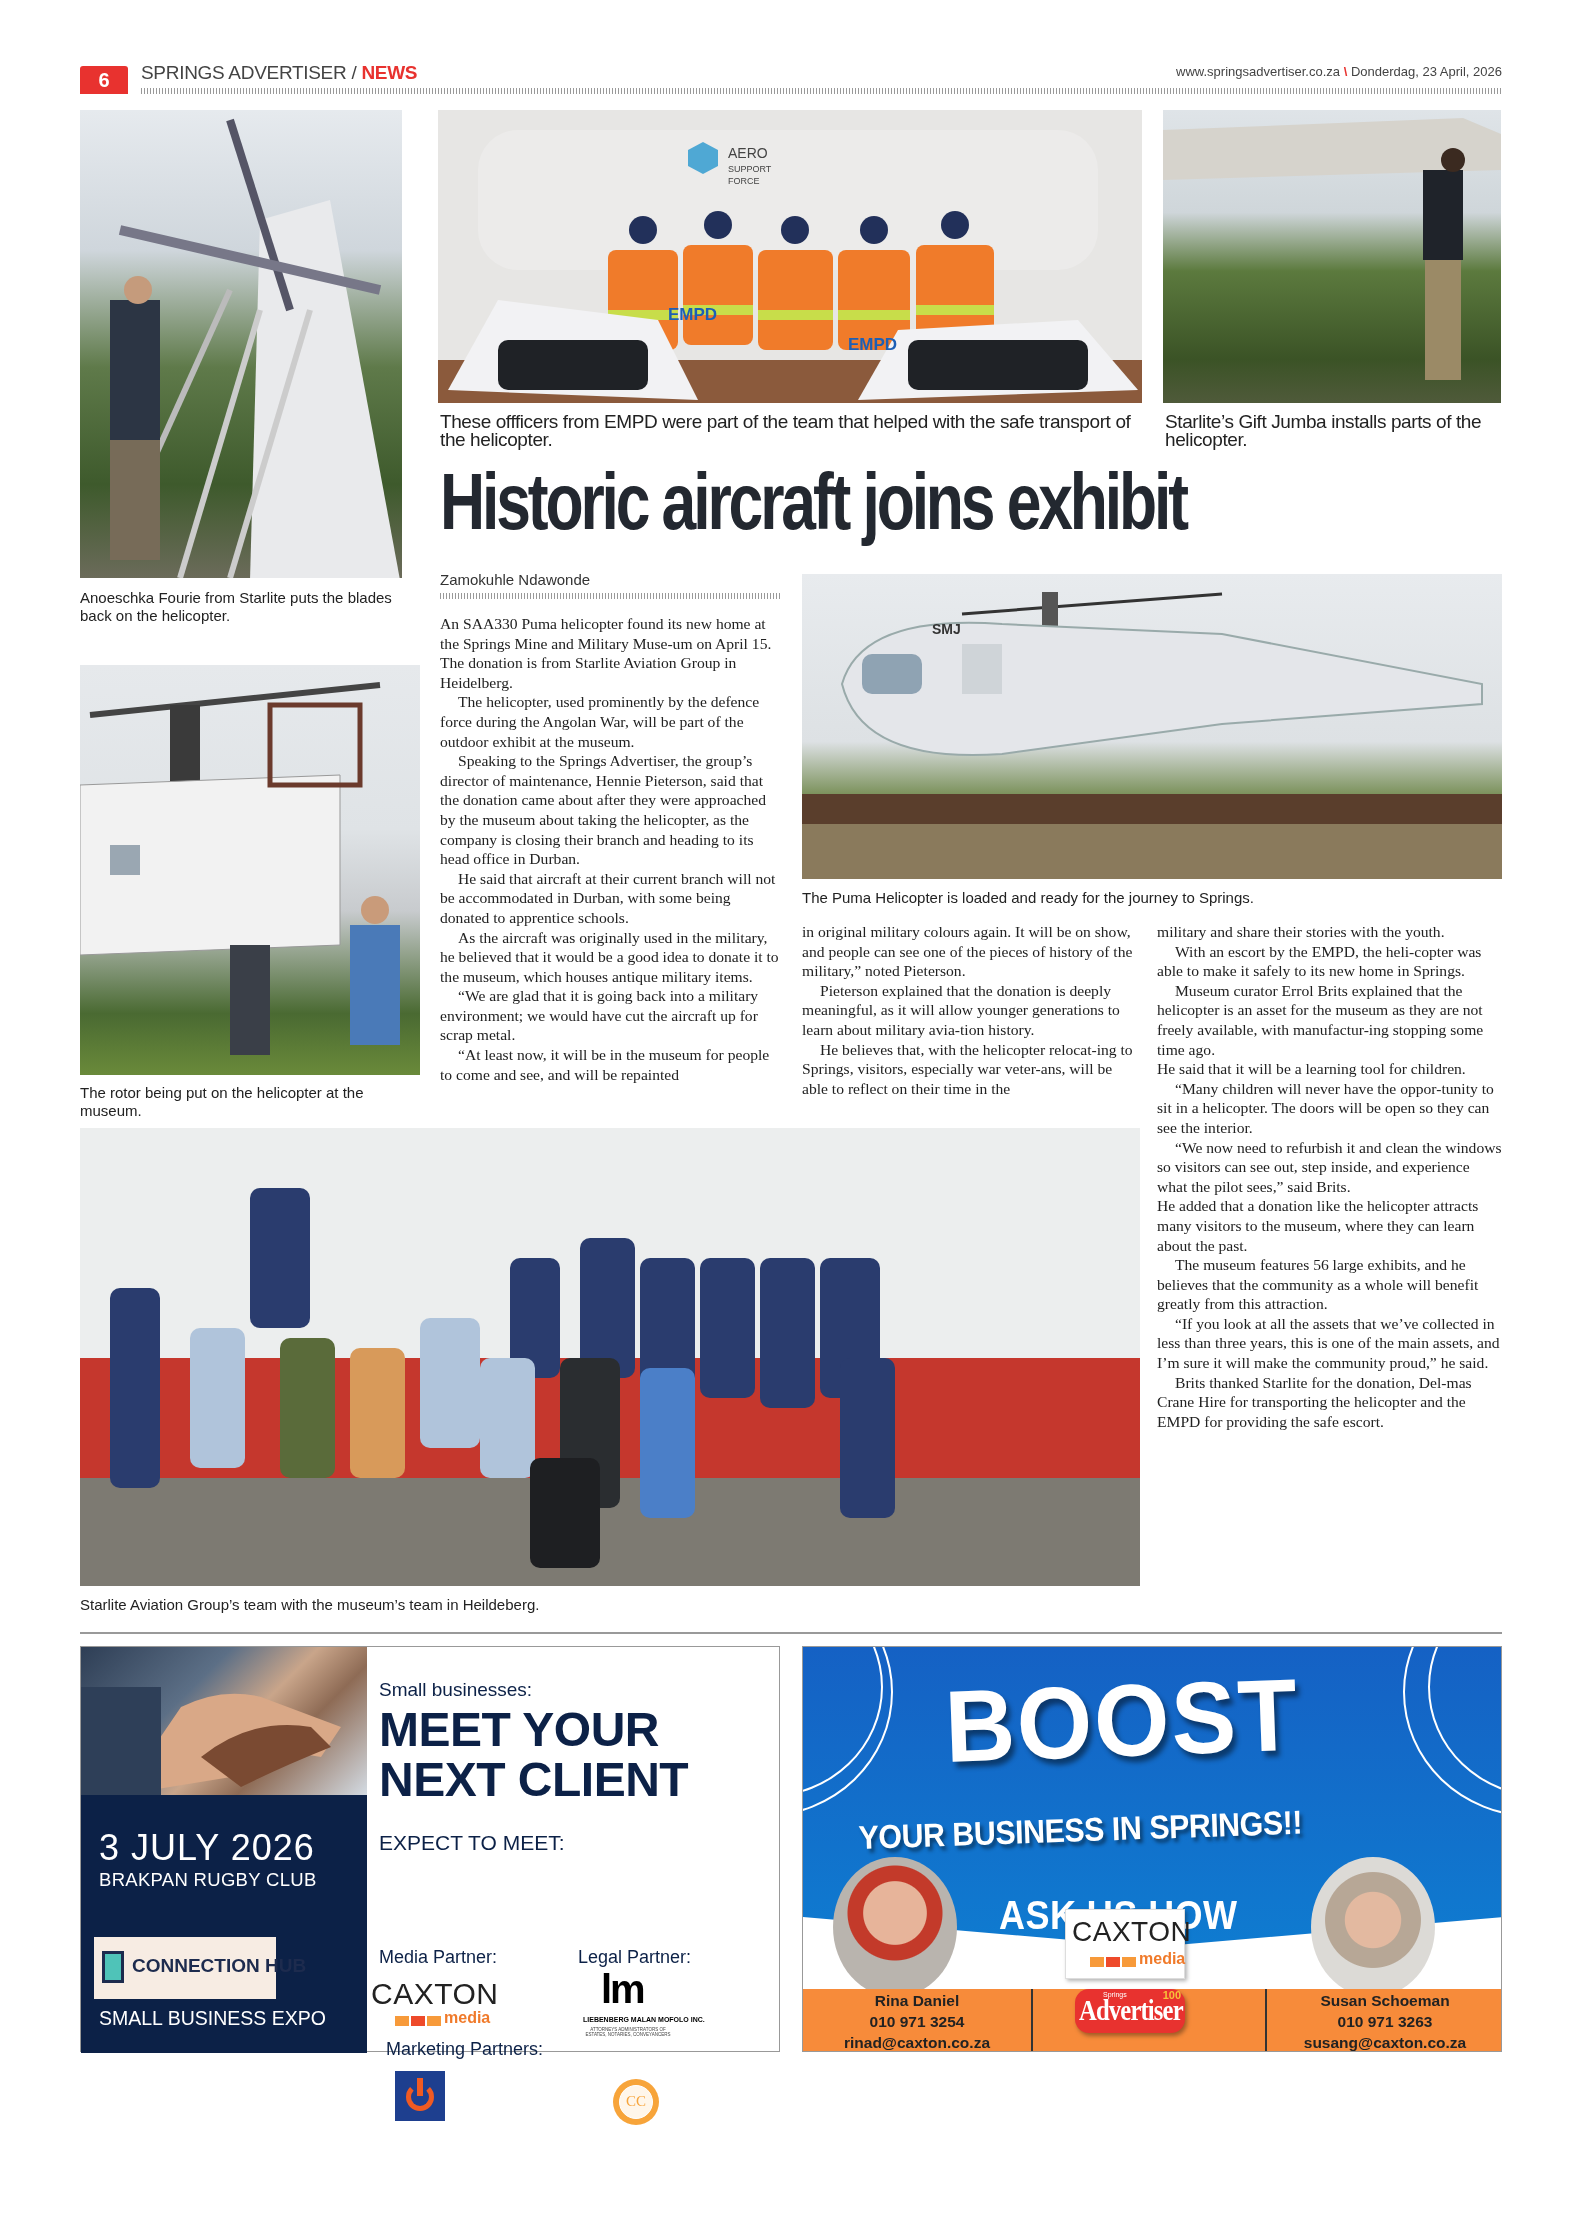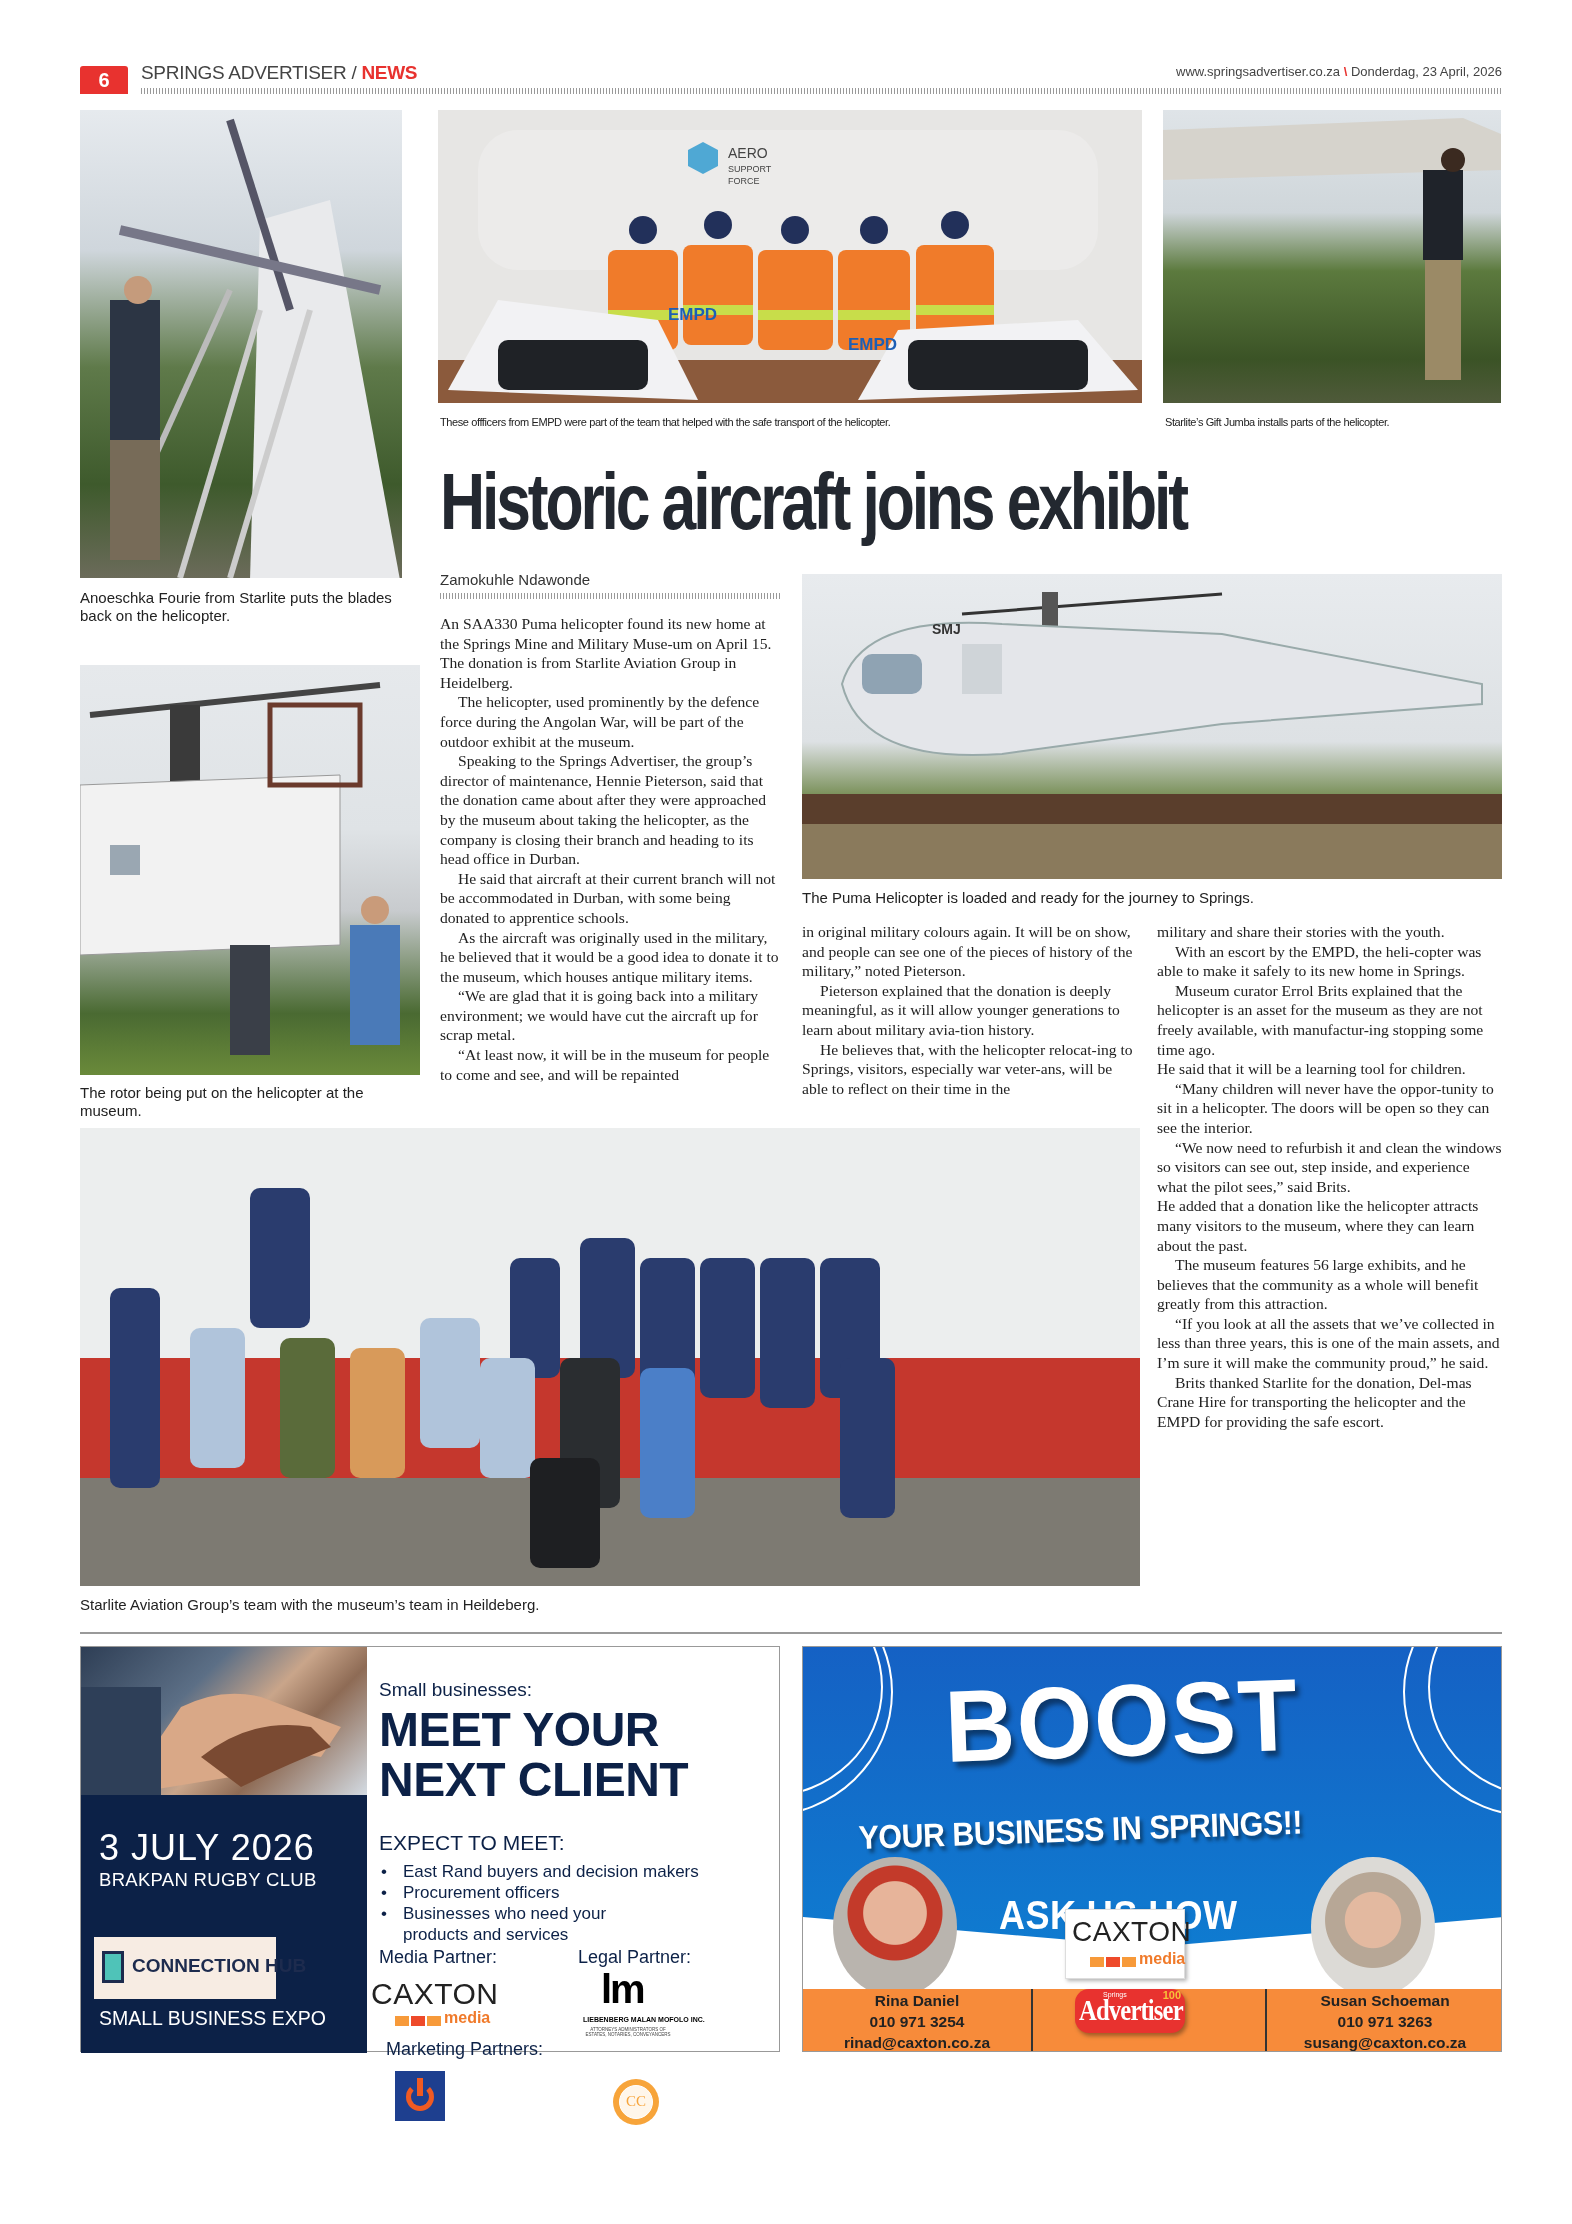--- a/index.html
+++ b/index.html
@@ -10,21 +10,21 @@
   .page-num { position: absolute; left: 80px; top: 66px; width: 48px; height: 28px; background: #e8322f; color: #fff; font-weight: bold; font-size: 20px; text-align: center; line-height: 28px; border-radius: 3px 3px 0 0; }
   .pub-name { position: absolute; left: 141px; top: 62px; font-size: 19px; color: #444; letter-spacing: -0.3px; }
   .pub-name .section { color: #e8322f; font-weight: bold; }
   .site-date { position: absolute; right: 70px; top: 64px; font-size: 13px; color: #444; }
   .site-date .sep { color: #e8322f; font-weight: bold; }
   .hatch { position: absolute; height: 6px; background: repeating-linear-gradient(90deg, #999 0 1px, transparent 1px 3px); }
 
   
   .photo { position: absolute; overflow: hidden; }
   .caption { position: absolute; font-family: "Liberation Sans", sans-serif; font-size: 15px; line-height: 18px; color: #222; }
-  .caption.narrow { font-size: 11px; letter-spacing: -0.4px; }
+  .caption.narrow { font-size: 19px; letter-spacing: -0.4px; }
 
   .headline { position: absolute; left: 440px; top: 462px; font-family: "Liberation Sans", sans-serif; font-weight: bold; font-size: 80px; color: #232830; letter-spacing: -4px; transform: scaleX(0.78); transform-origin: left top; white-space: nowrap; line-height: 80px; }
 
   .byline { position: absolute; left: 440px; top: 571px; font-size: 15px; color: #333; }
 
   .col { position: absolute; font-family: "Liberation Serif", serif; font-size: 15.6px; line-height: 19.6px; color: #222; text-align: left; }
   .col p { text-indent: 0; }
   .col p.ind { text-indent: 18px; }
 
   
@@ -271,25 +271,20 @@
   <div class="ad-expo">SMALL BUSINESS EXPO</div>
   <div class="ad-book">Book your stand now:</div>
   <div class="ad-mail">expo@connectionhub.co.za</div>
 
   <div class="ad-small">Small businesses:</div>
   <div class="ad-meet">
     <div>MEET YOUR</div>
     <div>NEXT CLIENT</div>
   </div>
   <div class="ad-expect">EXPECT TO MEET:</div>
-  <ul class="ad-list">
-    <li>East Rand buyers and decision makers</li>
-    <li>Procurement officers</li>
-    <li style="width:260px;">Businesses who need your products and services</li>
-  </ul>
 
   <div class="partner-label" style="left:298px; top:300px;">Media Partner:</div>
   <div class="partner-label" style="left:497px; top:300px;">Legal Partner:</div>
   <div class="caxton" style="left:290px; top:330px;">CAXTON</div>
   <div class="sq" style="left:314px; top:369px; background:#f79a3a;"></div>
   <div class="sq" style="left:330px; top:369px; background:#ee4a2a;"></div>
   <div class="sq" style="left:346px; top:369px; background:#f79a3a;"></div>
   <div class="caxton-media" style="left:363px; top:362px;">media</div>
 
   <div class="lm-logo" style="left:520px; top:320px;">lm</div>

